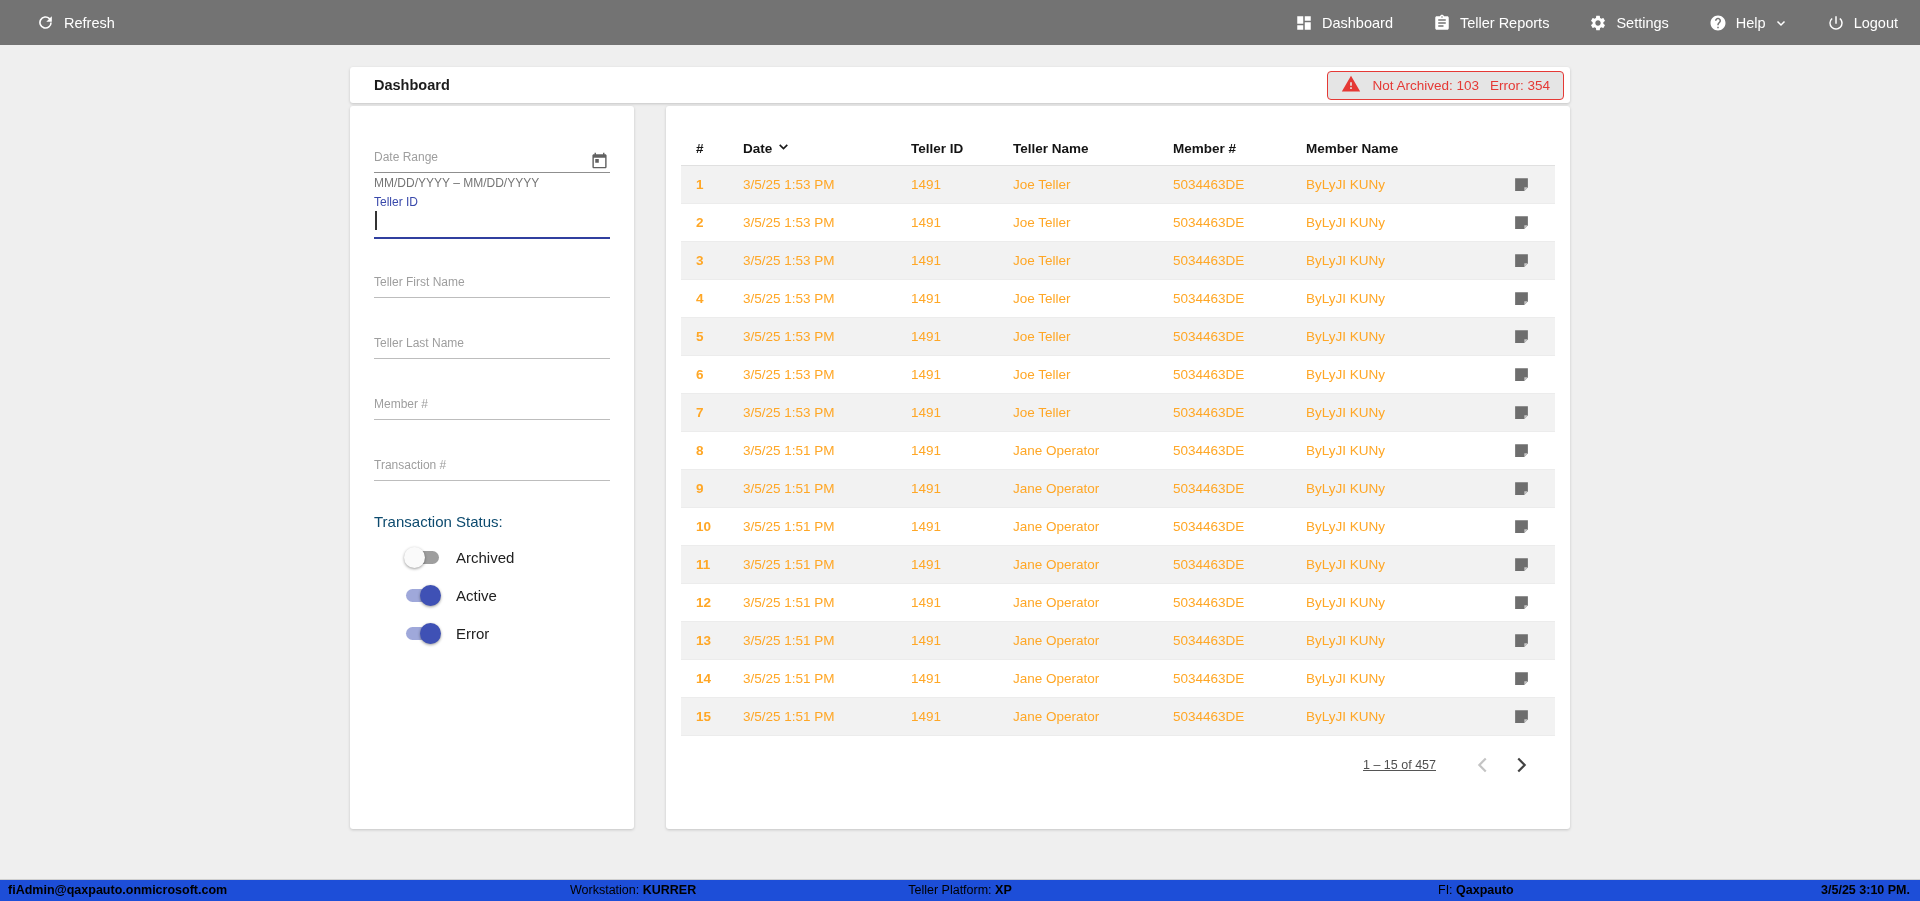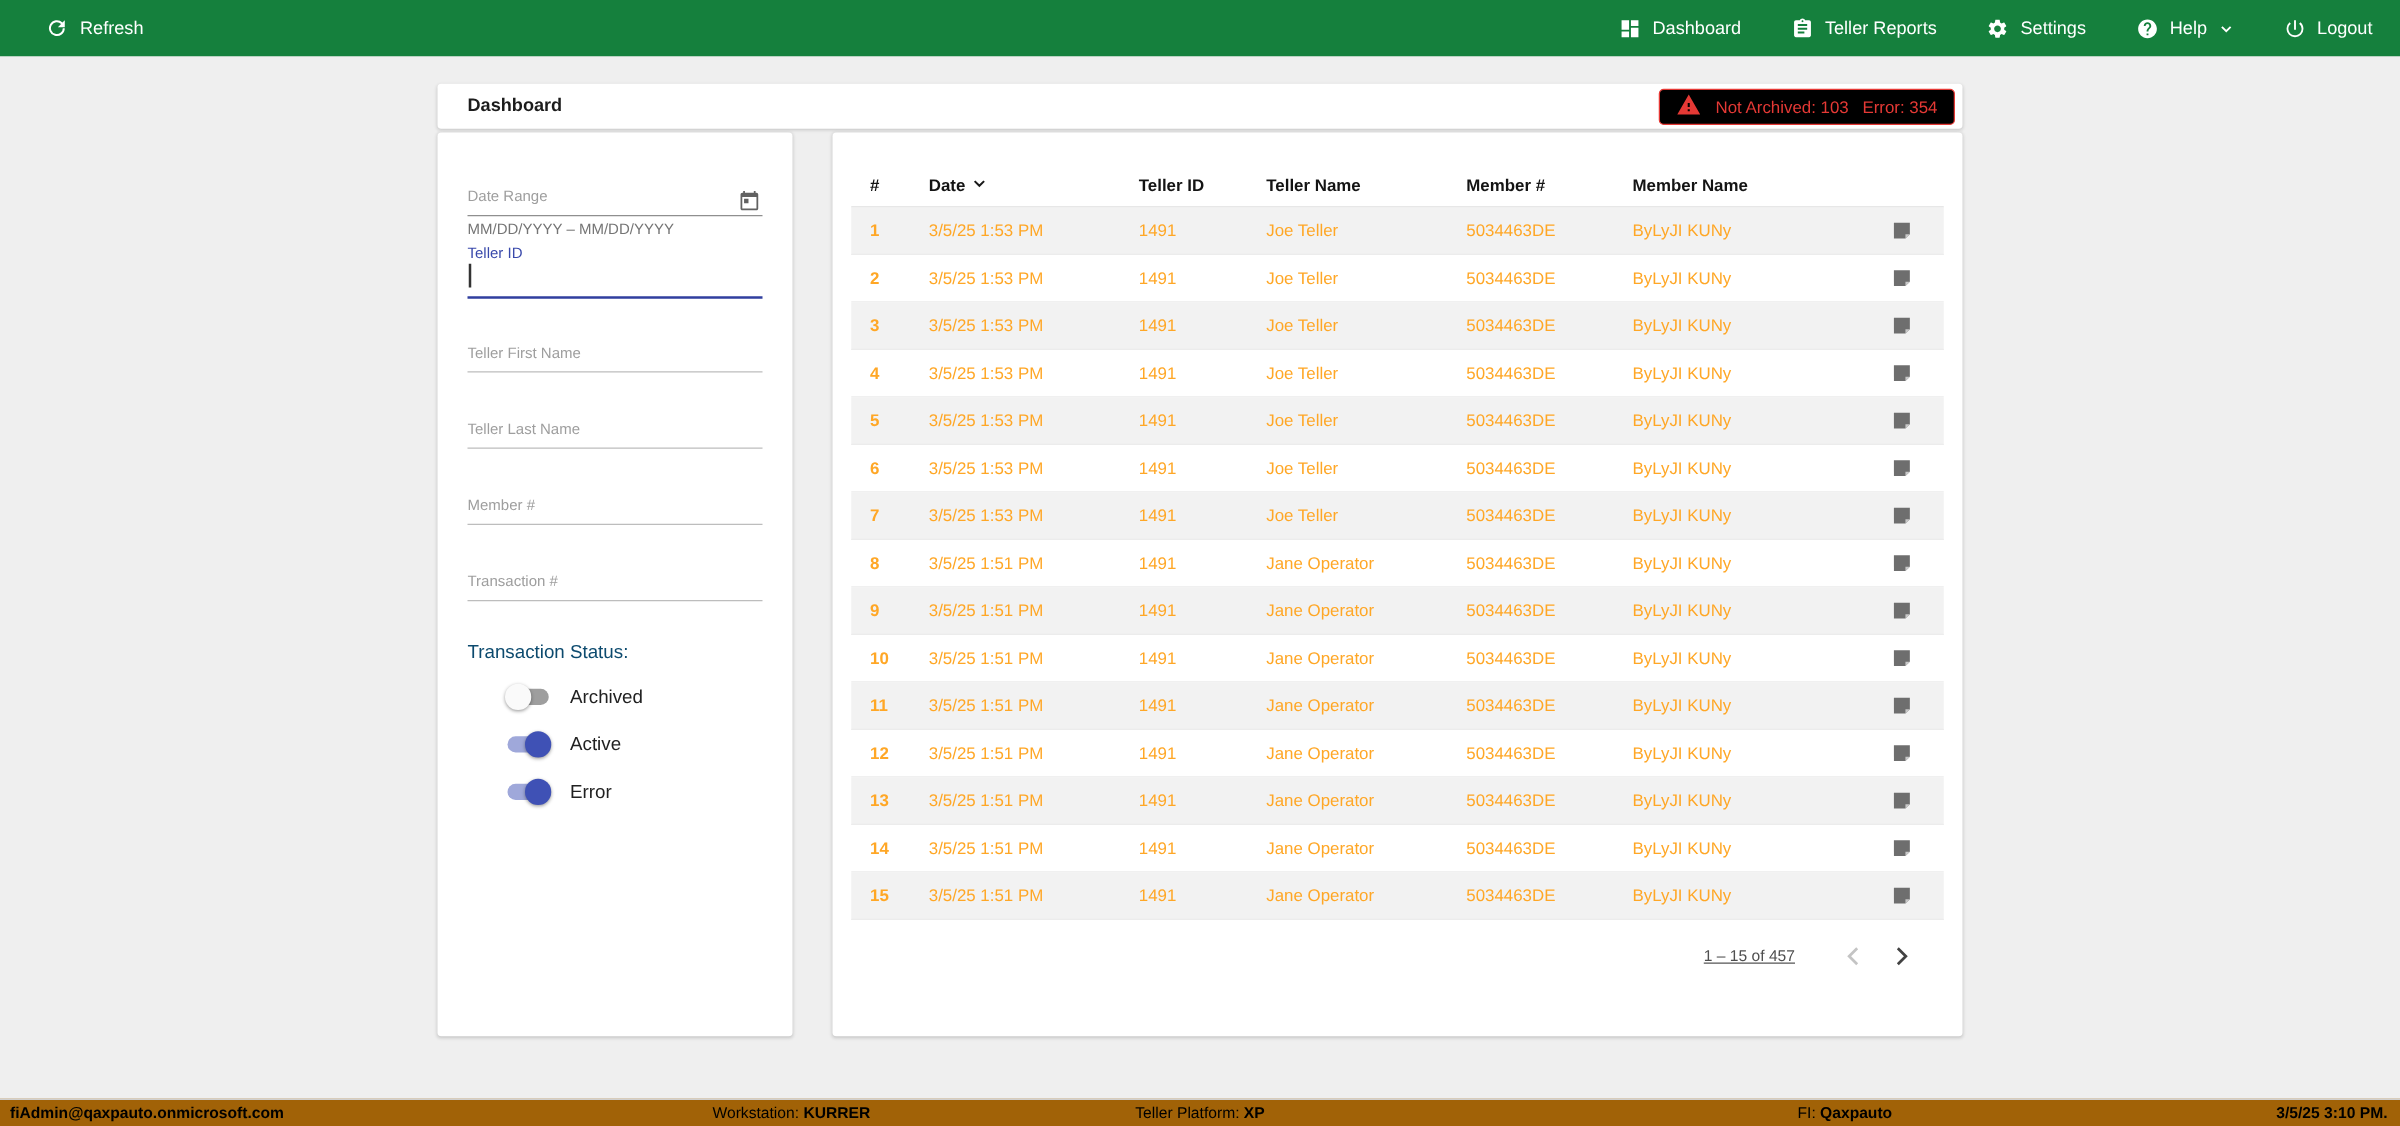--- a/index.html
+++ b/index.html
@@ -6,21 +6,21 @@
   html,body { width: 1920px; height: 901px; }
   body {
     font-family: "Liberation Sans", sans-serif;
     background: #efefef;
     position: relative;
     overflow: hidden;
     color: #212121;
   }
   
   .topbar {
-    height: 45px; background: #15803d; color: #fff;
+    height: 45px; background: #737373; color: #fff;
     display: flex; align-items: center;
     padding: 0 22px 0 36px;
   }
   .topbar .nav-item {
     display: flex; align-items: center; gap: 9px;
     font-size: 14.5px; cursor: pointer; white-space: nowrap;
   }
   .topbar .left-group { display: flex; align-items: center; }
   .topbar .right-group { margin-left: auto; display: flex; align-items: center; gap: 40px; }
   .topbar svg { display: block; }
@@ -30,21 +30,21 @@
     background: #fff; border-radius: 3px;
     box-shadow: 0 1px 3px rgba(0,0,0,0.18);
   }
   .header-card {
     height: 36px; display: flex; align-items: center;
     padding: 0 6px 0 24px; margin-bottom: 3px;
   }
   .page-title { font-size: 14.5px; font-weight: 700; color: #1c1c1c; }
   .alert-badge {
     margin-left: auto; height: 29px;
-    border: 1px solid #e53935; border-radius: 4px; background: #000000;
+    border: 1px solid #e53935; border-radius: 4px; background: #e5e5e5;
     display: flex; align-items: center; gap: 11px;
     padding: 0 13px; color: #e53935; font-size: 13.5px;
   }
   .alert-badge .part { white-space: nowrap; }
   
   .cols { display: flex; align-items: stretch; }
   .filter-card { width: 284px; height: 723px; padding: 20px 24px; flex: 0 0 auto; }
   .table-card { flex: 1; height: 723px; margin-left: 32px; padding: 0 15px; position: relative; }
   
   .field { position: relative; }
@@ -105,21 +105,21 @@
   
   .pagination {
     position: absolute; right: 30px; bottom: 45px;
     display: flex; align-items: center; color: #555; text-decoration: underline;
   }
   .range-label { font-size: 12.5px; color: #4f4f4f; margin-right: 28px; }
   .page-btn { width: 38px; height: 38px; display: flex; align-items: center; justify-content: center; cursor: pointer; }
   
   .footer {
     position: absolute; left: 0; bottom: 0; width: 100%; height: 22px;
-    background: #a16207; border-top: 1px solid #cfcfcf;
+    background: #1d4ed8; border-top: 1px solid #cfcfcf;
     font-size: 12.5px; color: #000; padding-left: 36px;
   }
   .footer .f-item { position: absolute; top: 3px; white-space: nowrap; }
   .f-email { left: 8px; font-weight: 700; }
   .f-workstation { left: 570px; }
   .f-platform { left: 50%; transform: translateX(-50%); }
   .f-fi { left: 1438px; }
   .f-datetime { right: 10px; font-weight: 700; }
   .footer b { font-weight: 700; }
 </style>

